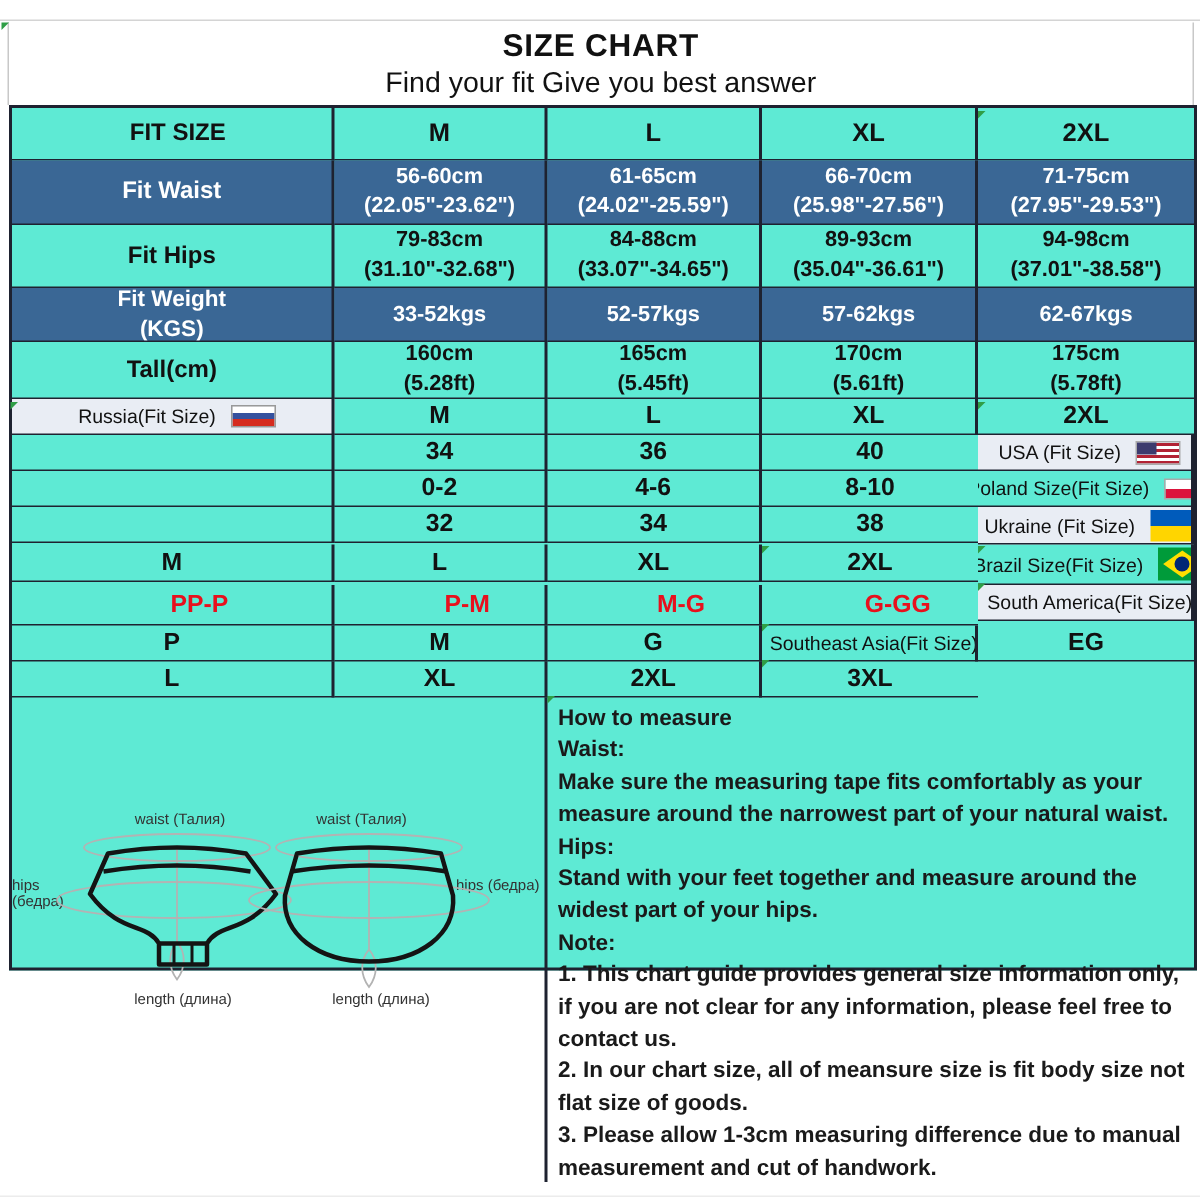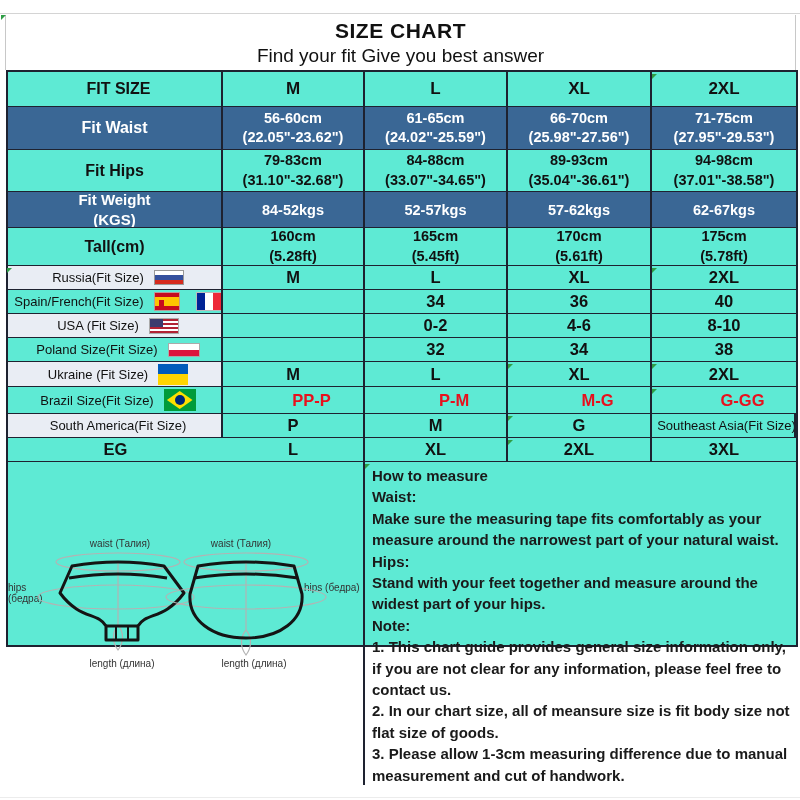--- a/index.html
+++ b/index.html
@@ -116,21 +116,21 @@
 (31.10"-32.68")</div>
       <div class="cell r-hips measure-val ml">84-88cm
 (33.07"-34.65")</div>
       <div class="cell r-hips measure-val ml">89-93cm
 (35.04"-36.61")</div>
       <div class="cell r-hips measure-val ml c5">94-98cm
 (37.01"-38.58")</div>
 
       <div class="cell r-weight measure-lbl weight-lbl ml">Fit Weight
 (KGS)</div>
-      <div class="cell r-weight measure-val">84-52kgs</div>
+      <div class="cell r-weight measure-val">33-52kgs</div>
       <div class="cell r-weight measure-val">52-57kgs</div>
       <div class="cell r-weight measure-val">57-62kgs</div>
       <div class="cell r-weight measure-val c5">62-67kgs</div>
 
       <div class="cell r-tall measure-lbl">Tall(cm)</div>
       <div class="cell r-tall measure-val ml">160cm
 (5.28ft)</div>
       <div class="cell r-tall measure-val ml">165cm
 (5.45ft)</div>
       <div class="cell r-tall measure-val ml">170cm
@@ -140,25 +140,20 @@
 
       <div class="cell r-cty cty-lbl alt">
         <span>Russia(Fit Size)</span>
         <span class="flag flag-ru"></span>
       </div>
       <div class="cell r-cty cty-val">M</div>
       <div class="cell r-cty cty-val">L</div>
       <div class="cell r-cty cty-val">XL</div>
       <div class="cell r-cty cty-val c5">2XL</div>
 
-      <div class="cell r-cty cty-lbl">
-        <span>Spain/French(Fit Size)</span>
-        <span class="flag flag-es"></span>
-          <span class="flag flag-fr"></span>
-      </div>
       <div class="cell r-cty cty-val"></div>
       <div class="cell r-cty cty-val">34</div>
       <div class="cell r-cty cty-val">36</div>
       <div class="cell r-cty cty-val c5">40</div>
 
       <div class="cell r-cty cty-lbl alt">
         <span>USA (Fit Size)</span>
         <span class="flag flag-us"></span>
       </div>
       <div class="cell r-cty cty-val"></div>

